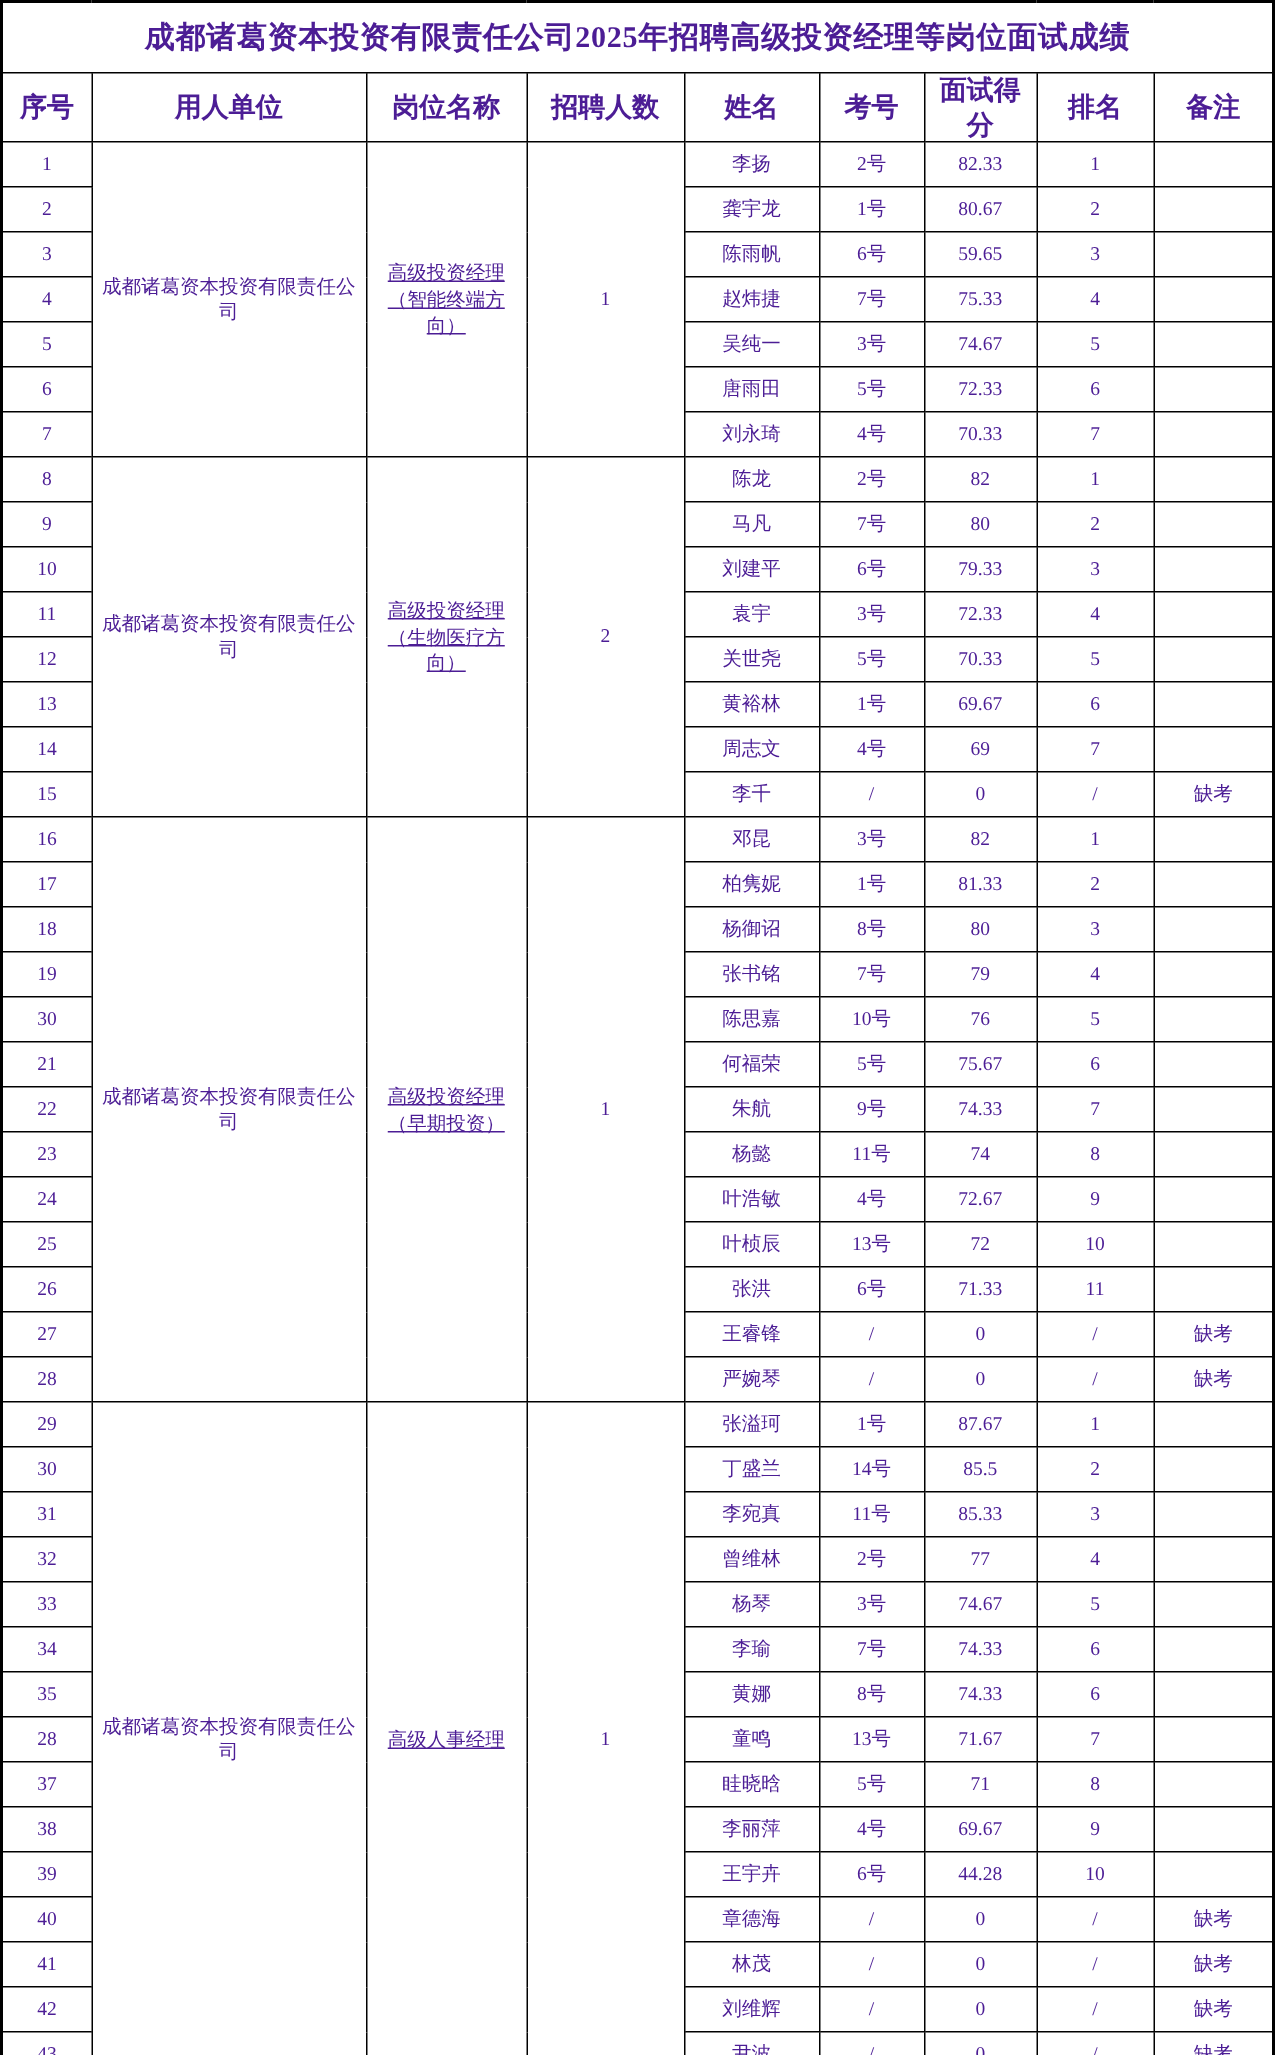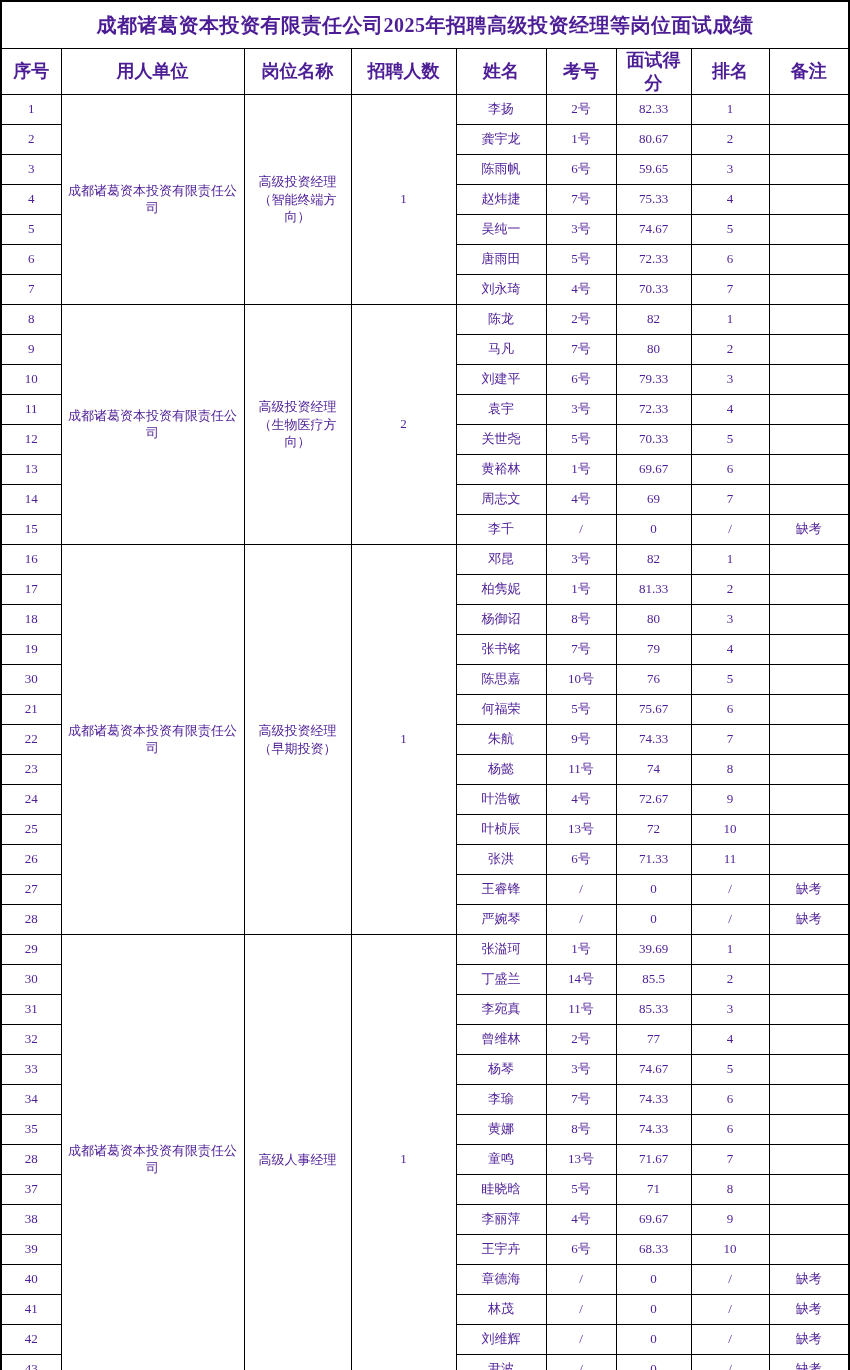--- a/index.html
+++ b/index.html
@@ -38,20 +38,21 @@
     font-size: 18px;
     font-weight: bold;
   }
   tr.data-row td {
     height: 29px;
     font-size: 13px;
     font-weight: normal;
   }
   td.position-cell div {
     line-height: 1.35;
+    text-decoration: underline;
   }
 </style>
 </head>
 <body>
 
 <div class="sheet">
   <table class="results">
     <colgroup>
       <col style="width:60px">
       <col style="width:183px">
@@ -322,21 +323,21 @@
         </tr>
         <tr class="data-row">
           <td>29</td>
           <td rowspan="15">成都诸葛资本投资有限责任公司</td>
           <td class="position-cell" rowspan="15">
             <div>高级人事经理</div>
           </td>
           <td rowspan="15">1</td>
           <td>张溢珂</td>
           <td>1号</td>
-          <td>39.69</td>
+          <td>87.67</td>
           <td>1</td>
           <td></td>
         </tr>
         <tr class="data-row">
           <td>30</td>
           <td>丁盛兰</td>
           <td>14号</td>
           <td>85.5</td>
           <td>2</td>
           <td></td>
@@ -402,21 +403,21 @@
           <td>李丽萍</td>
           <td>4号</td>
           <td>69.67</td>
           <td>9</td>
           <td></td>
         </tr>
         <tr class="data-row">
           <td>39</td>
           <td>王宇卉</td>
           <td>6号</td>
-          <td>68.33</td>
+          <td>44.28</td>
           <td>10</td>
           <td></td>
         </tr>
         <tr class="data-row">
           <td>40</td>
           <td>章德海</td>
           <td>/</td>
           <td>0</td>
           <td>/</td>
           <td>缺考</td>

